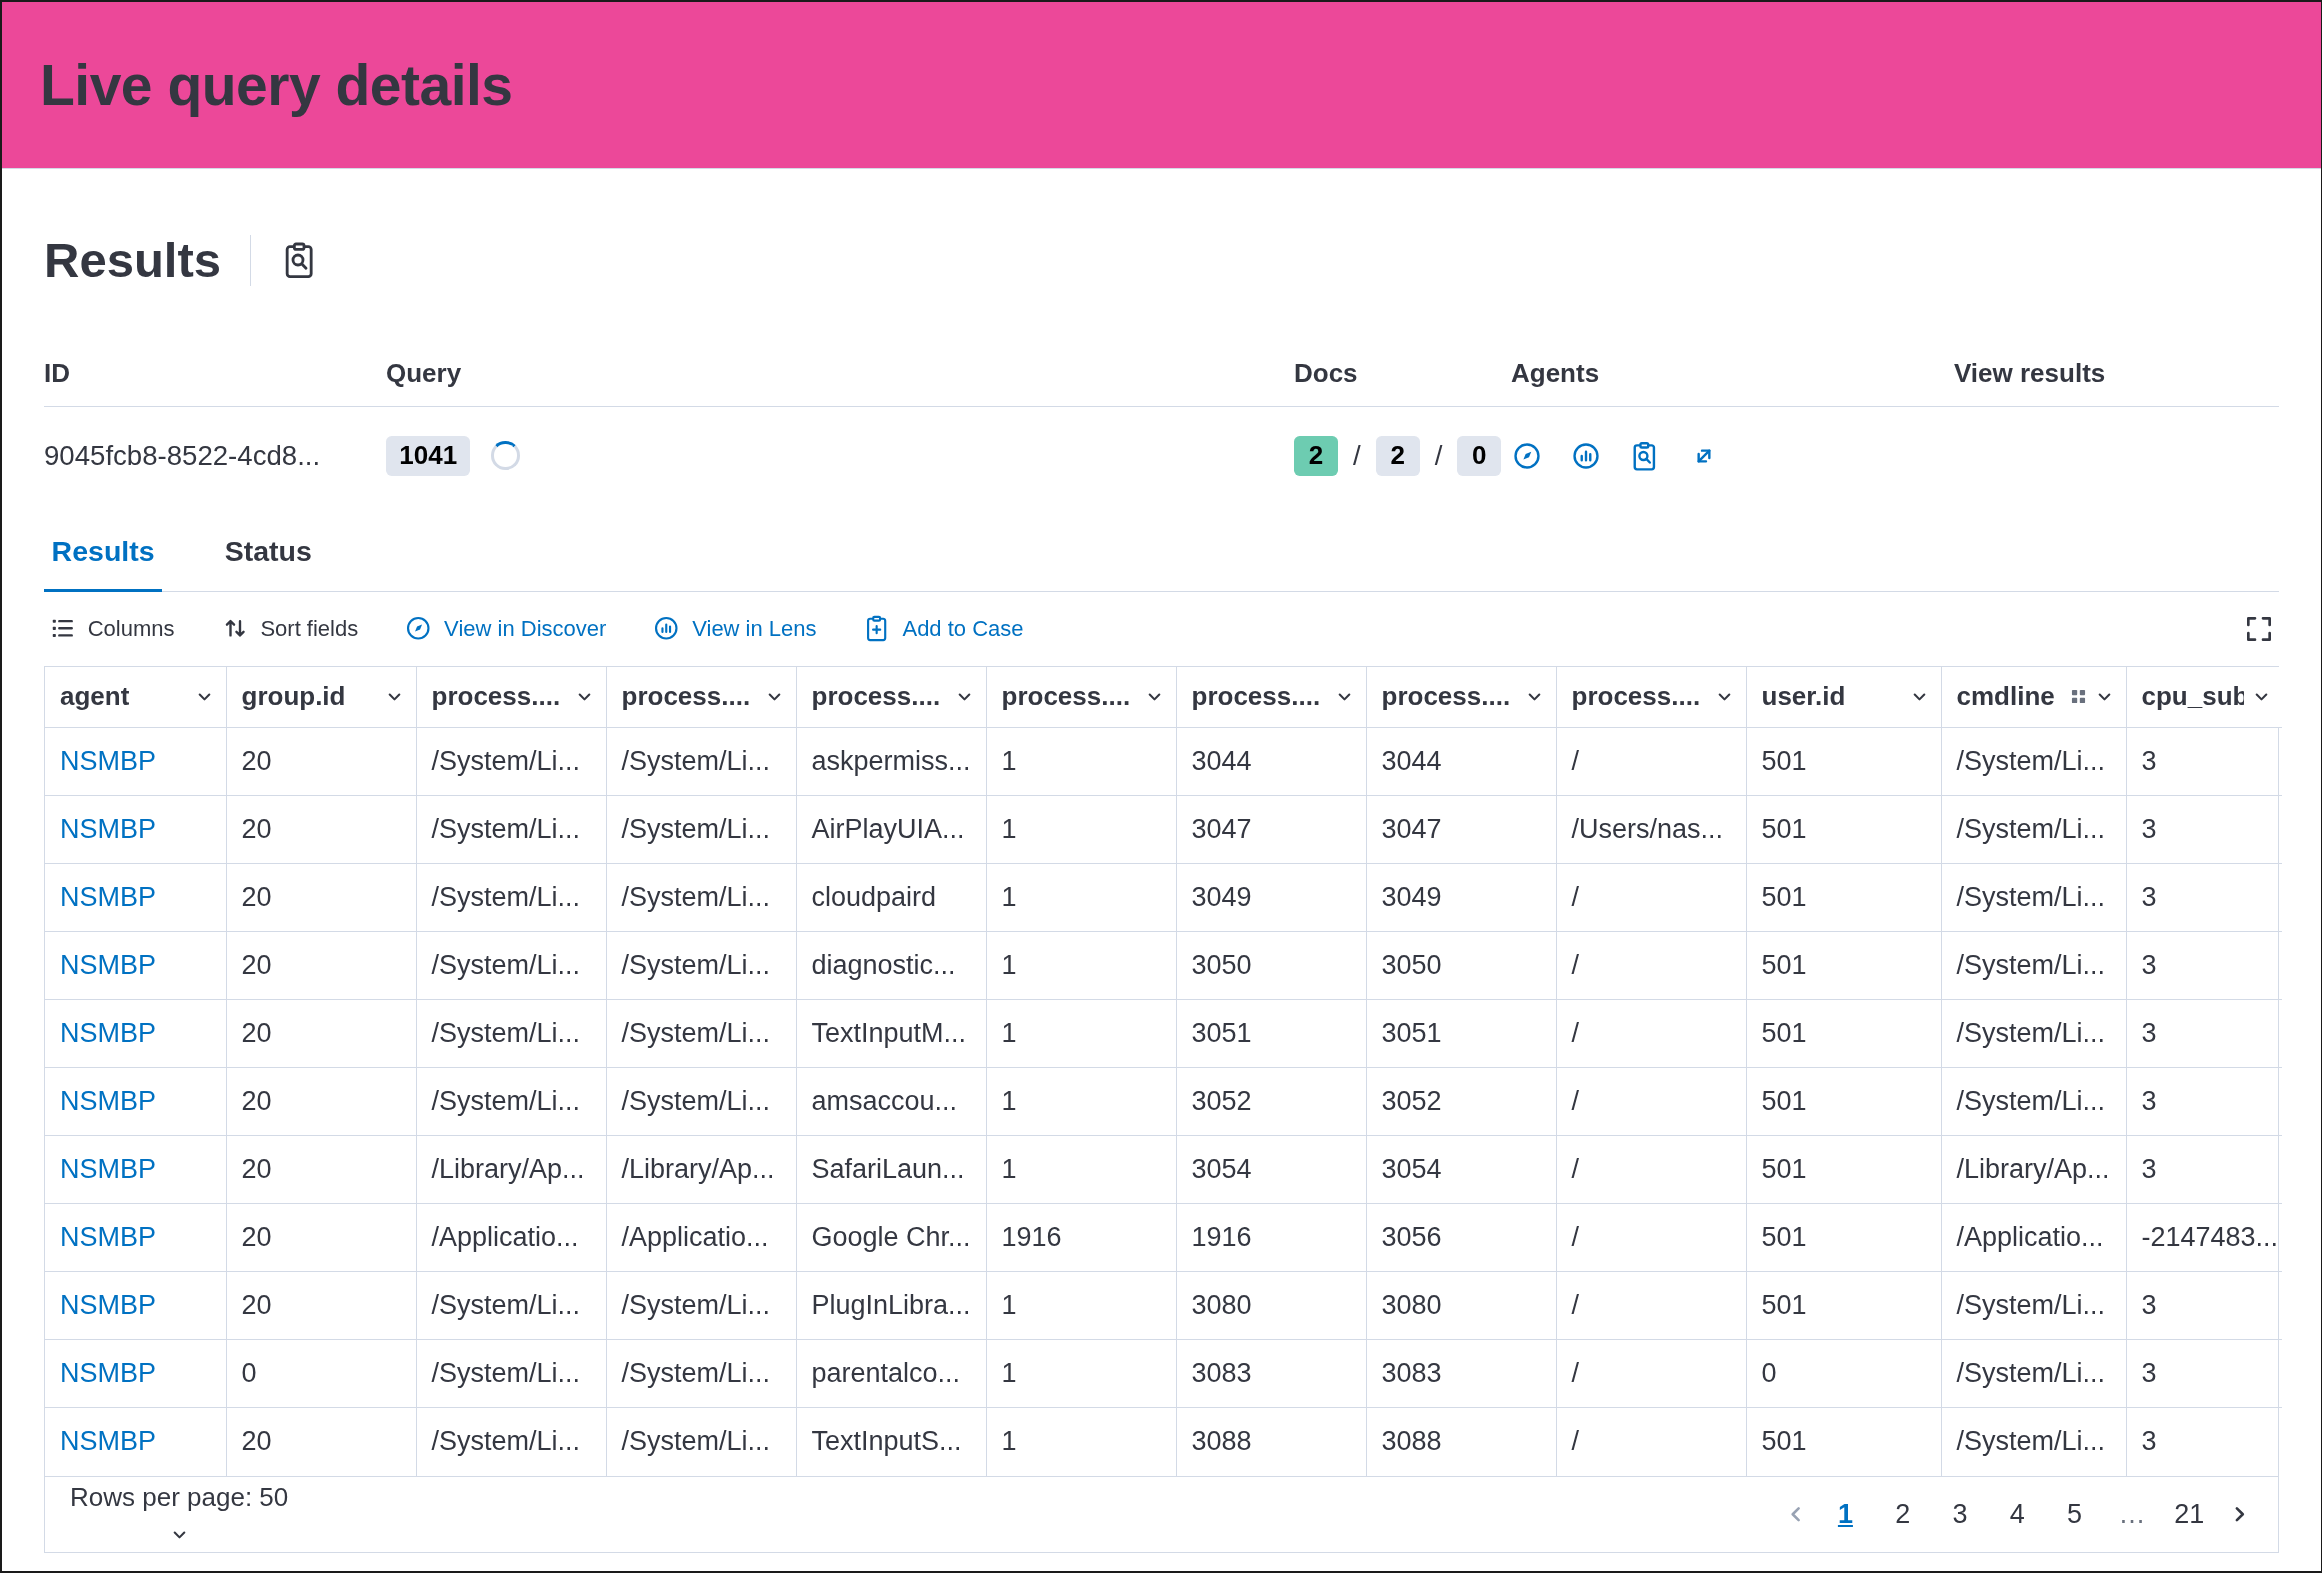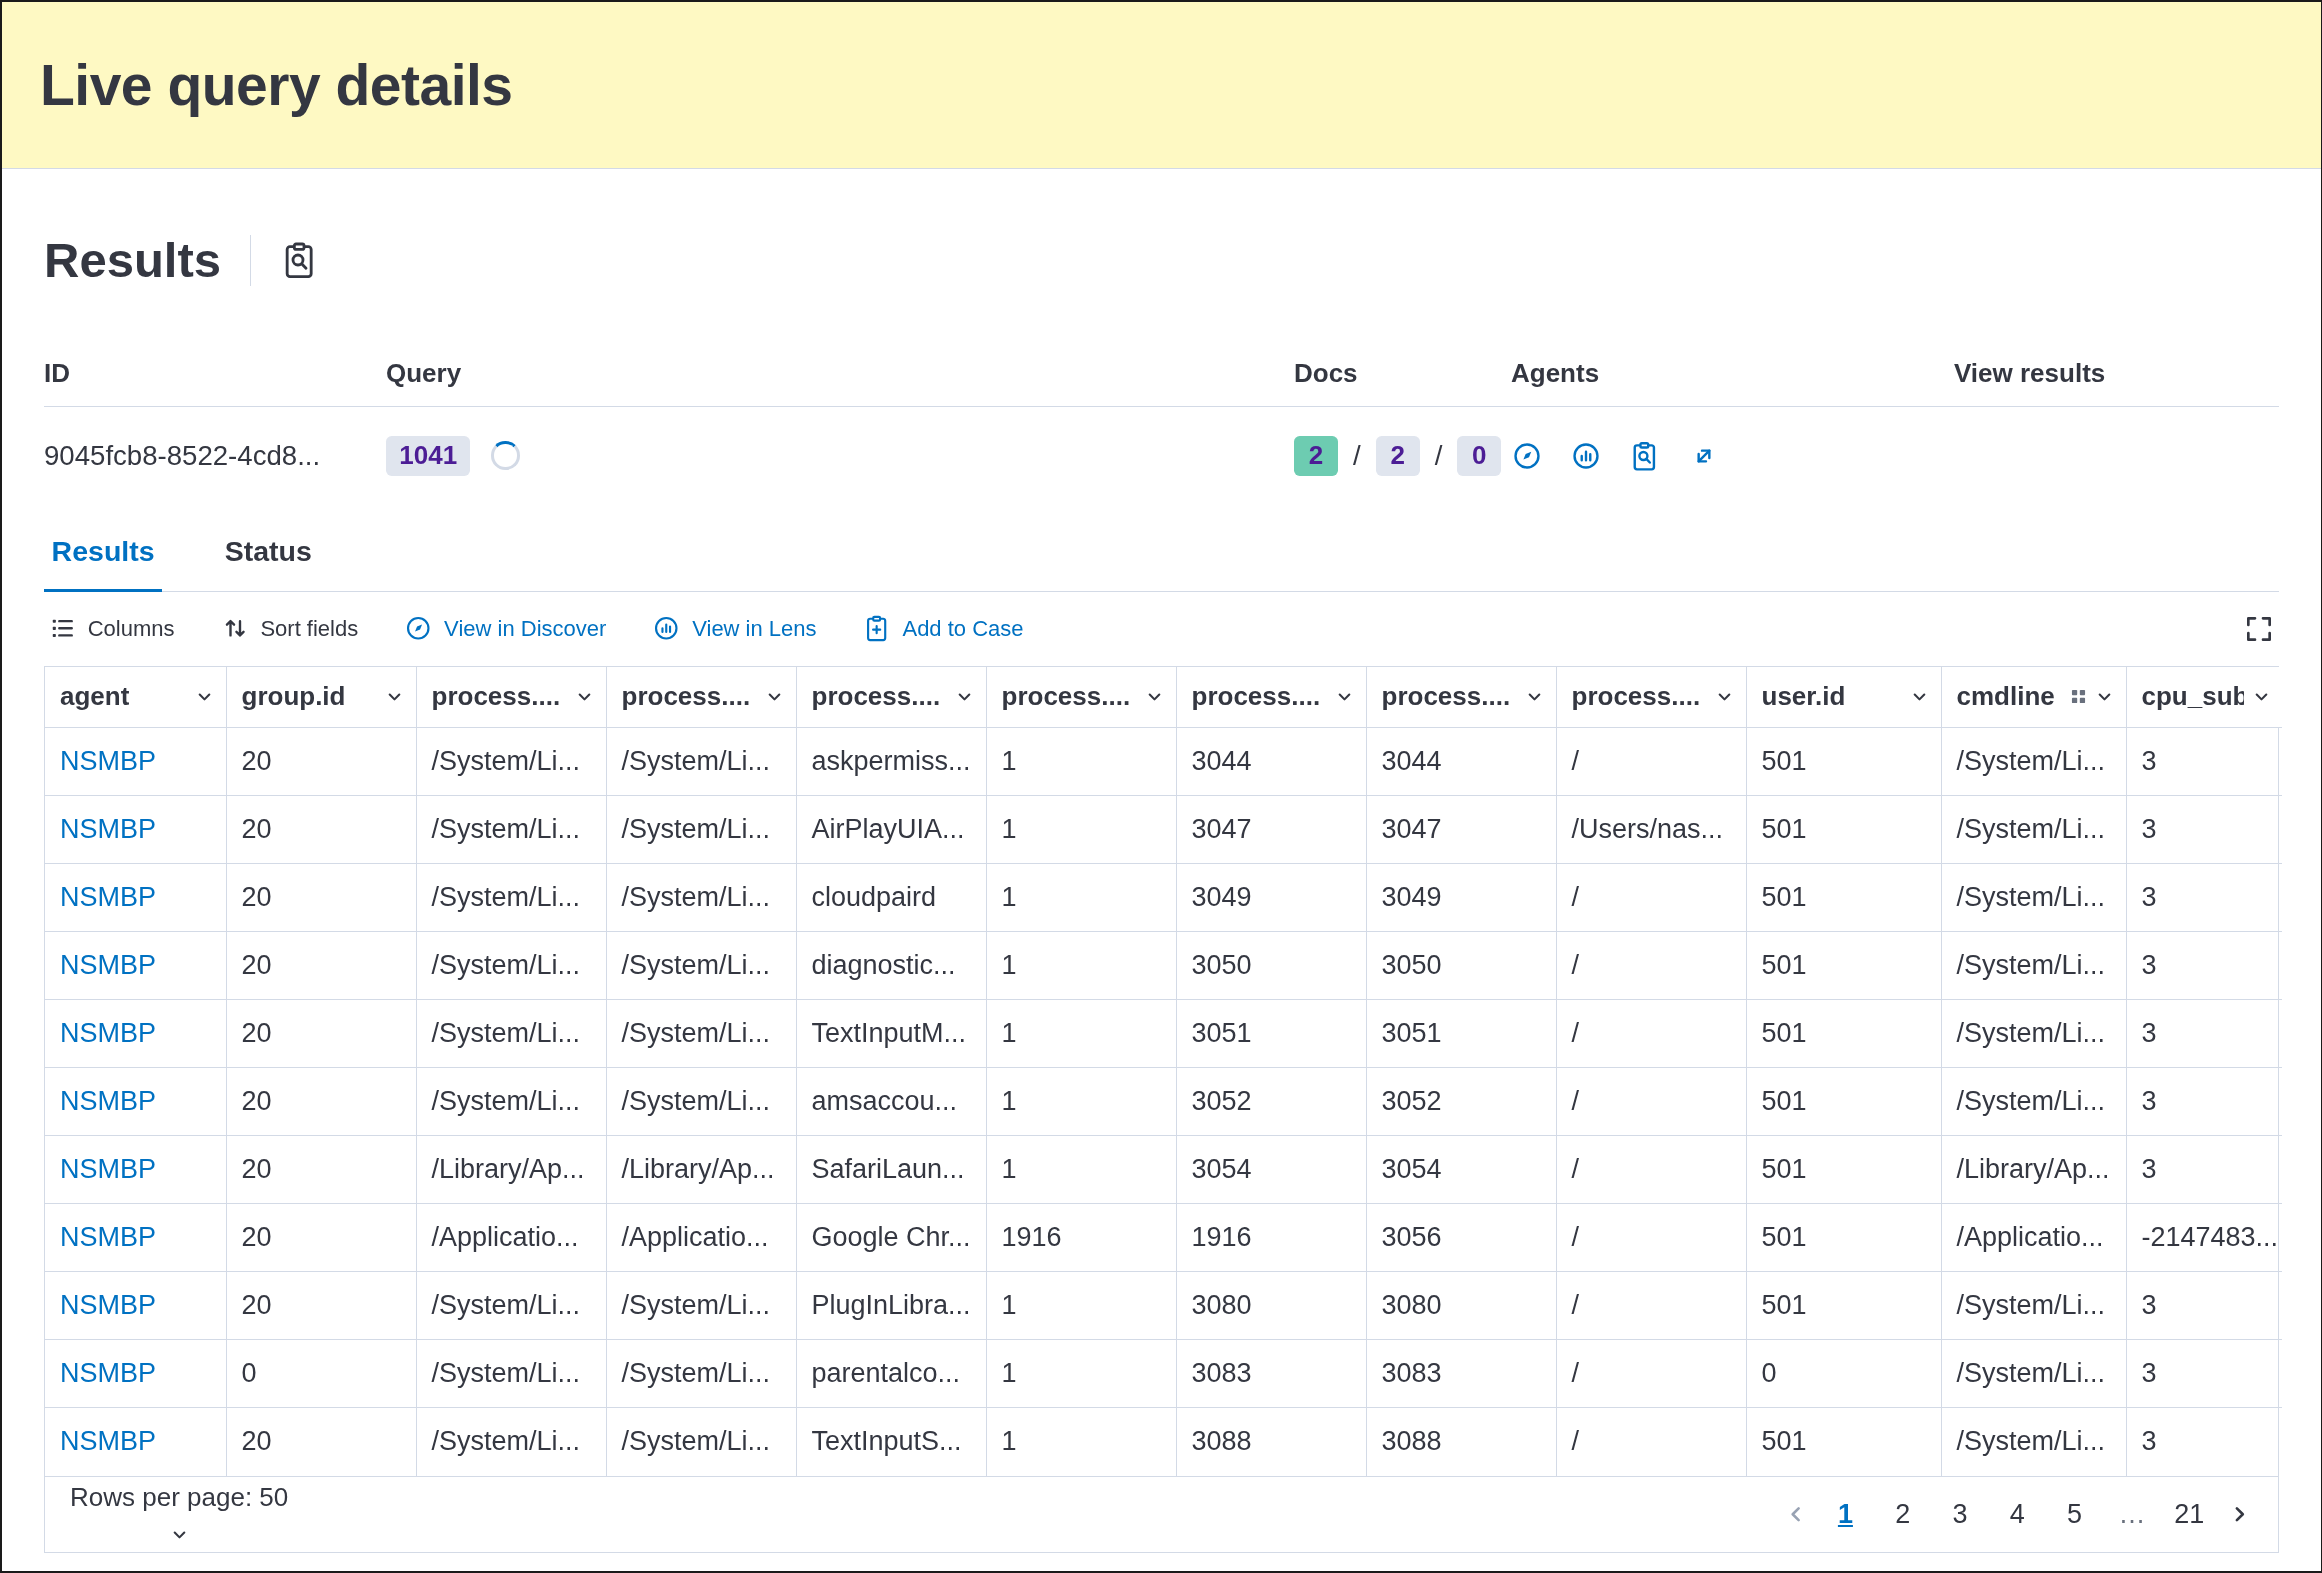--- a/index.html
+++ b/index.html
@@ -12,21 +12,21 @@
   .page {
     width:2323px; height:1573px;
     border:2.9px solid #1a1a1a;
     background:#fff;
     display:flex; flex-direction:column;
     overflow:hidden;
   }
 
   
   .page-header {
-    background:#fef9c3;
+    background:#ec4899;
     border-bottom:1px solid #d3dae6;
     height:167px; flex:none;
     display:flex; align-items:center;
     padding:0 38px;
   }
   .page-title { font-size:57px; font-weight:800; letter-spacing:-0.5px; margin:0; color:#343741; }
 
   .content { flex:1; padding:0 42px; display:flex; flex-direction:column; overflow:hidden; }
 
   
@@ -44,21 +44,21 @@
     font-weight:700; font-size:26px; padding:15px 0 17px 0;
     border-bottom:1px solid #d3dae6; color:#343741;
   }
   .summary-cell { padding:28.5px 0 32px 0; display:flex; align-items:center; font-size:27.6px; }
   .query-code { font-family:"DejaVu Sans Mono", monospace; font-size:25px; }
   .kw { color:#006bb4; }
   .code-plain { color:#343741; }
   .badge {
     display:inline-flex; align-items:center; justify-content:center;
     height:40px; min-width:44px; padding:0 13.3px; border-radius:5.7px;
-    background:#e0e5ee; color:#4c1d95; font-weight:600; font-size:26px;
+    background:#e0e5ee; color:#000000; font-weight:600; font-size:26px;
   }
   .badge.success { background:#6dccb1; }
   .agents-wrap { display:flex; align-items:center; gap:15px; }
   .agents-sep { font-size:27.6px; color:#343741; }
   .docs-wrap { display:flex; align-items:center; gap:21px; }
   .spinner {
     width:28.5px; height:28.5px; border-radius:50%;
     border:3.8px solid #d3dae6; border-top-color:#0071c2;
     animation:spin 1s linear infinite;
   }

